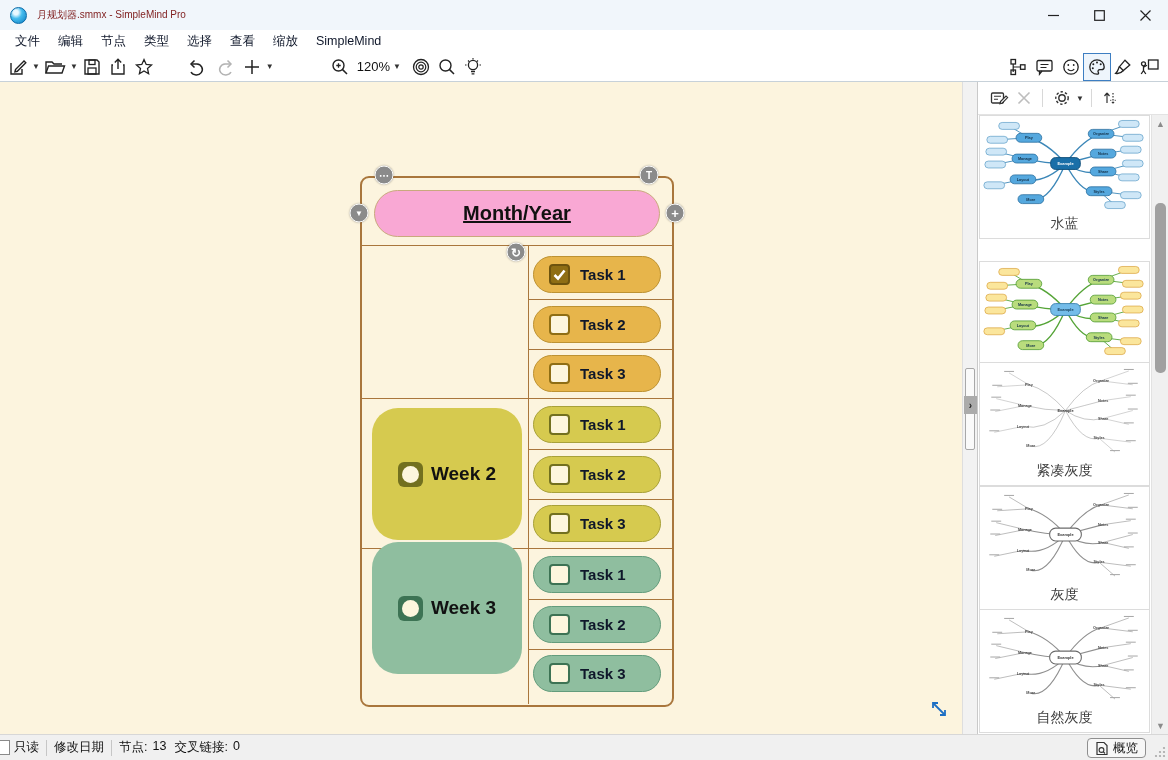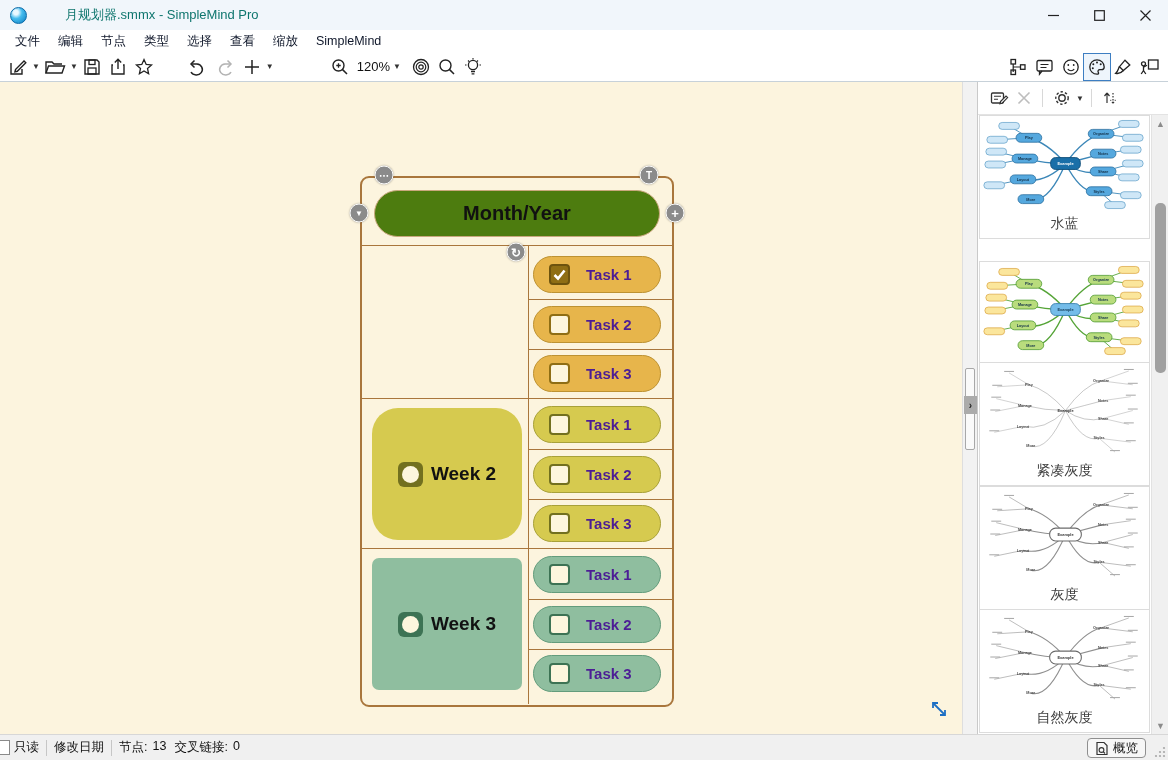--- a/index.html
+++ b/index.html
@@ -4,21 +4,21 @@
 <style>
   * { box-sizing: border-box; margin: 0; padding: 0; }
   html,body { width:1168px; height:760px; overflow:hidden;
     font-family:"Liberation Sans", sans-serif; background:#fff; color:#1a1a1a; }
 
   
   .titlebar { height:30px; background:#f1f6fb; display:flex; align-items:center; position:relative; }
   .app-icon { width:17px; height:17px; border-radius:50%; margin:0 10px 0 10px;
     background: radial-gradient(circle at 33% 30%, #eaf8ff 0 16%, #45bcee 42%, #0c7cc0 100%);
     border:1px solid #0a6aa8; }
-  .titlebar .title { font-size:13px; color:#0f766e;margin-left:28px; }
+  .titlebar .title { font-size:10px; color:#7f1d1d; }
   .win-btns { position:absolute; right:0; top:0; height:30px; display:flex; }
   .win-btn { width:46px; height:30px; display:flex; align-items:center; justify-content:center; }
 
   
   .menubar { height:22px; background:#fff; display:flex; align-items:center; padding-left:6px; }
   .menu-item { font-size:12.5px; padding:2px 9px; color:#0f172a; }
 
   
   .toolbar { height:30px; background:#fff; border-bottom:1px solid #c7d1d9; display:flex; align-items:center; }
   .tb { display:flex; align-items:center; justify-content:center; height:26px; padding:0 3px; }
@@ -42,22 +42,22 @@
   .handle { position:absolute; width:19px; height:19px; border-radius:50%;
     background:#8b8b8b; border:1.5px solid #fdfdfd; box-shadow:0 0 2px rgba(0,0,0,.35);
     color:#fff; display:flex; align-items:center; justify-content:center;
     font-size:10px; font-weight:bold; transform:translate(-50%,-50%); line-height:1; }
   .week-node { position:absolute; left:372px; width:150px; height:132px; border-radius:26px;
     display:flex; align-items:center; justify-content:center; gap:8px;
     font-size:19px; font-weight:bold; color:#111; }
   .wicon { width:25px; height:25px; border-radius:6px; display:flex; align-items:center; justify-content:center; flex:0 0 auto; }
   .wicon .pie { width:17px; height:17px; border-radius:50%; }
   .task-pill { position:absolute; left:533px; width:128px; height:37px; border-radius:19px;
-    display:flex; align-items:center; padding-left:15px; gap:16px;
-    font-size:15px; font-weight:bold; color:#4c1d95; }
+    display:flex; align-items:center; padding-left:15px; gap:10px;
+    font-size:15px; font-weight:bold; color:#0f172a; }
   .task-check { width:21px; height:21px; border-radius:4px; flex:0 0 auto;
     display:flex; align-items:center; justify-content:center; }
 
   .fit-arrow { position:absolute; left:928px; top:616px; }
 
   
   .strip { width:15px; background:#f2f2f2; border-left:1px solid #dedede; position:relative; }
   .strip-thumb { position:absolute; left:2px; top:286px; width:10px; height:82px;
     background:#fafafa; border:1px solid #a8a8a8; border-radius:2px; }
   .collapse-handle { position:absolute; left:1px; top:314px; width:13px; height:18px;
@@ -267,21 +267,21 @@
     <div class="gridline" style="left:362px; top:316px; width:310px; height:1px"></div>
     <div class="gridline" style="left:362px; top:466px; width:310px; height:1px"></div>
     <div class="gridline" style="left:528px; top:217px; width:144px; height:1px"></div>
     <div class="gridline" style="left:528px; top:267px; width:144px; height:1px"></div>
     <div class="gridline" style="left:528px; top:367px; width:144px; height:1px"></div>
     <div class="gridline" style="left:528px; top:417px; width:144px; height:1px"></div>
     <div class="gridline" style="left:528px; top:517px; width:144px; height:1px"></div>
     <div class="gridline" style="left:528px; top:567px; width:144px; height:1px"></div>
     <div class="gridline" style="left:528px; top:163px; width:1px; height:459px"></div>
 
-    <div class="root-node" id="rootNode" style="background: #4d7c0f;">
+    <div class="root-node" id="rootNode" style="background: #f9a8d4; text-decoration: underline;">
       <span>Month/Year</span>
     </div>
 
     <div class="handle" style="left:384px; top:93px;">⋯</div>
     <div class="handle" style="left:649px; top:93px;">T</div>
     <div class="handle" style="left:359px; top:131px; font-size:8px;">▼</div>
     <div class="handle" style="left:675px; top:131px; font-size:13px;">+</div>
     <div class="handle" style="left:516px; top:170px; font-size:12px;">↻</div>
 
     <div class="fit-arrow">
@@ -317,21 +317,21 @@
         <span>Task 1</span>
       </div>
       <div class="task-pill" style="top: 373.7px; background: rgb(214, 202, 79); border: 1.5px solid rgb(168, 161, 57);">
         <div class="task-check" style="background: rgb(253, 246, 221); border: 2px solid rgb(114, 112, 31);"></div>
         <span>Task 2</span>
       </div>
       <div class="task-pill" style="top: 423.4px; background: rgb(214, 202, 79); border: 1.5px solid rgb(168, 161, 57);">
         <div class="task-check" style="background: rgb(253, 246, 221); border: 2px solid rgb(114, 112, 31);"></div>
         <span>Task 3</span>
       </div>
-      <div class="week-node" style="top: 476px; background: rgb(143, 190, 159); border-radius: 7px;">
+      <div class="week-node" style="top: 460px; background: rgb(143, 190, 159);">
         <div class="wicon" style="background: rgb(61, 115, 84);">
           <div class="pie" style="background: rgb(253, 246, 221);"></div>
         </div>
         <span>Week 3</span>
       </div>
       <div class="task-pill" style="top: 474px; background: rgb(143, 190, 159); border: 1.5px solid rgb(99, 156, 124);">
         <div class="task-check" style="background: rgb(253, 246, 221); border: 2px solid rgb(61, 115, 84);"></div>
         <span>Task 1</span>
       </div>
       <div class="task-pill" style="top: 523.7px; background: rgb(143, 190, 159); border: 1.5px solid rgb(99, 156, 124);">

